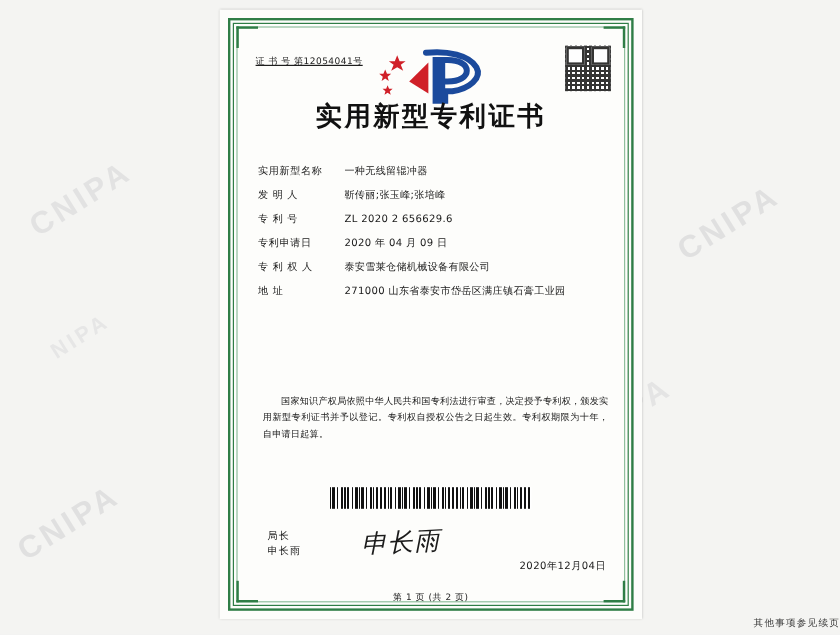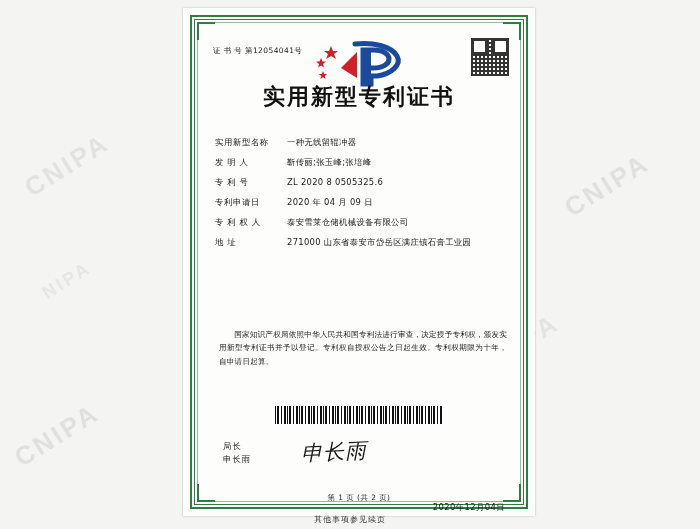--- a/index.html
+++ b/index.html
@@ -86,20 +86,21 @@
 
   
   .cert-no {
     position: absolute;
     left: 30px;
     top: 38px;
     font-size: 7.5px;
     color: #1d1d1d;
     letter-spacing: 0.4px;
     font-family: "DejaVu Sans", sans-serif;
+    text-decoration: underline;
   }
 
   
   .logo {
     position: absolute;
     left: 50%;
     top: 30px;
     transform: translateX(-50%);
     width: 96px;
     height: 52px;
@@ -231,38 +232,37 @@
     transform: rotate(-3deg);
   }
 
   .issue-date {
     position: absolute;
     right: 30px;
     top: 458px;
     font-size: 8.4px;
     color: #1a1a1a;
     letter-spacing: 0.4px;
-    margin-top: 36px;
   }
 
   .page-no {
     position: absolute;
     left: 0; right: 0;
     bottom: 13px;
     text-align: center;
     font-size: 7.4px;
     color: #222;
     letter-spacing: 0.5px;
   }
 
   .footer-note {
     position: absolute;
     left: 0; right: 0;
     bottom: 4px;
-    text-align: center;
+    text-align: right;
     font-size: 8px;
     color: #3a3a3a;
     letter-spacing: 1px;
   }
 </style>
 </head>
 <body>
 
 <div id="page">
 
@@ -302,21 +302,21 @@
       <div class="field-row">
         <div class="field-label">实用新型名称</div>
         <div class="field-value">一种无线留辊冲器</div>
       </div>
       <div class="field-row">
         <div class="field-label spread">发 明 人</div>
         <div class="field-value">靳传丽;张玉峰;张培峰</div>
       </div>
       <div class="field-row">
         <div class="field-label spread">专 利 号</div>
-        <div class="field-value">ZL 2020 8 0505325.6</div>
+        <div class="field-value">ZL 2020 2 656629.6</div>
       </div>
       <div class="field-row">
         <div class="field-label">专利申请日</div>
         <div class="field-value">2020 年 04 月 09 日</div>
       </div>
       <div class="field-row">
         <div class="field-label">专 利 权 人</div>
         <div class="field-value">泰安雪莱仓储机械设备有限公司</div>
       </div>
       <div class="field-row">

